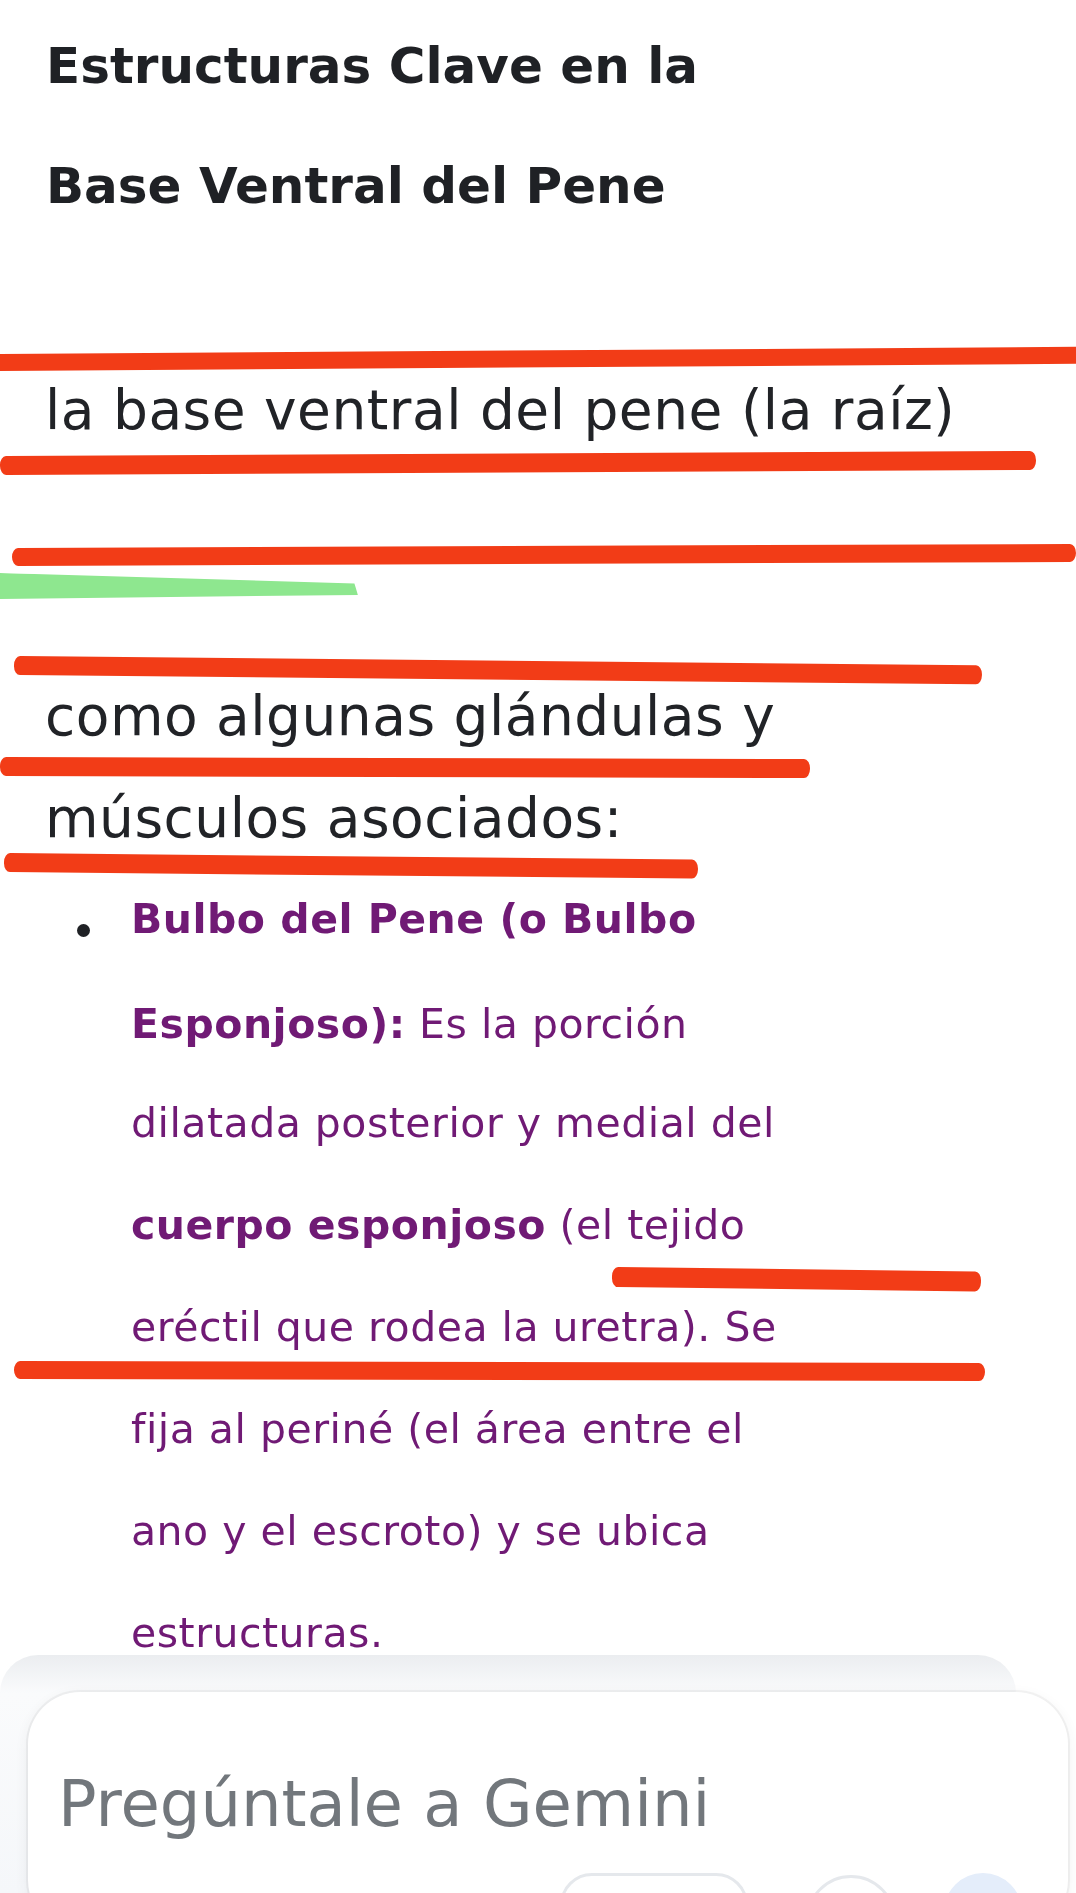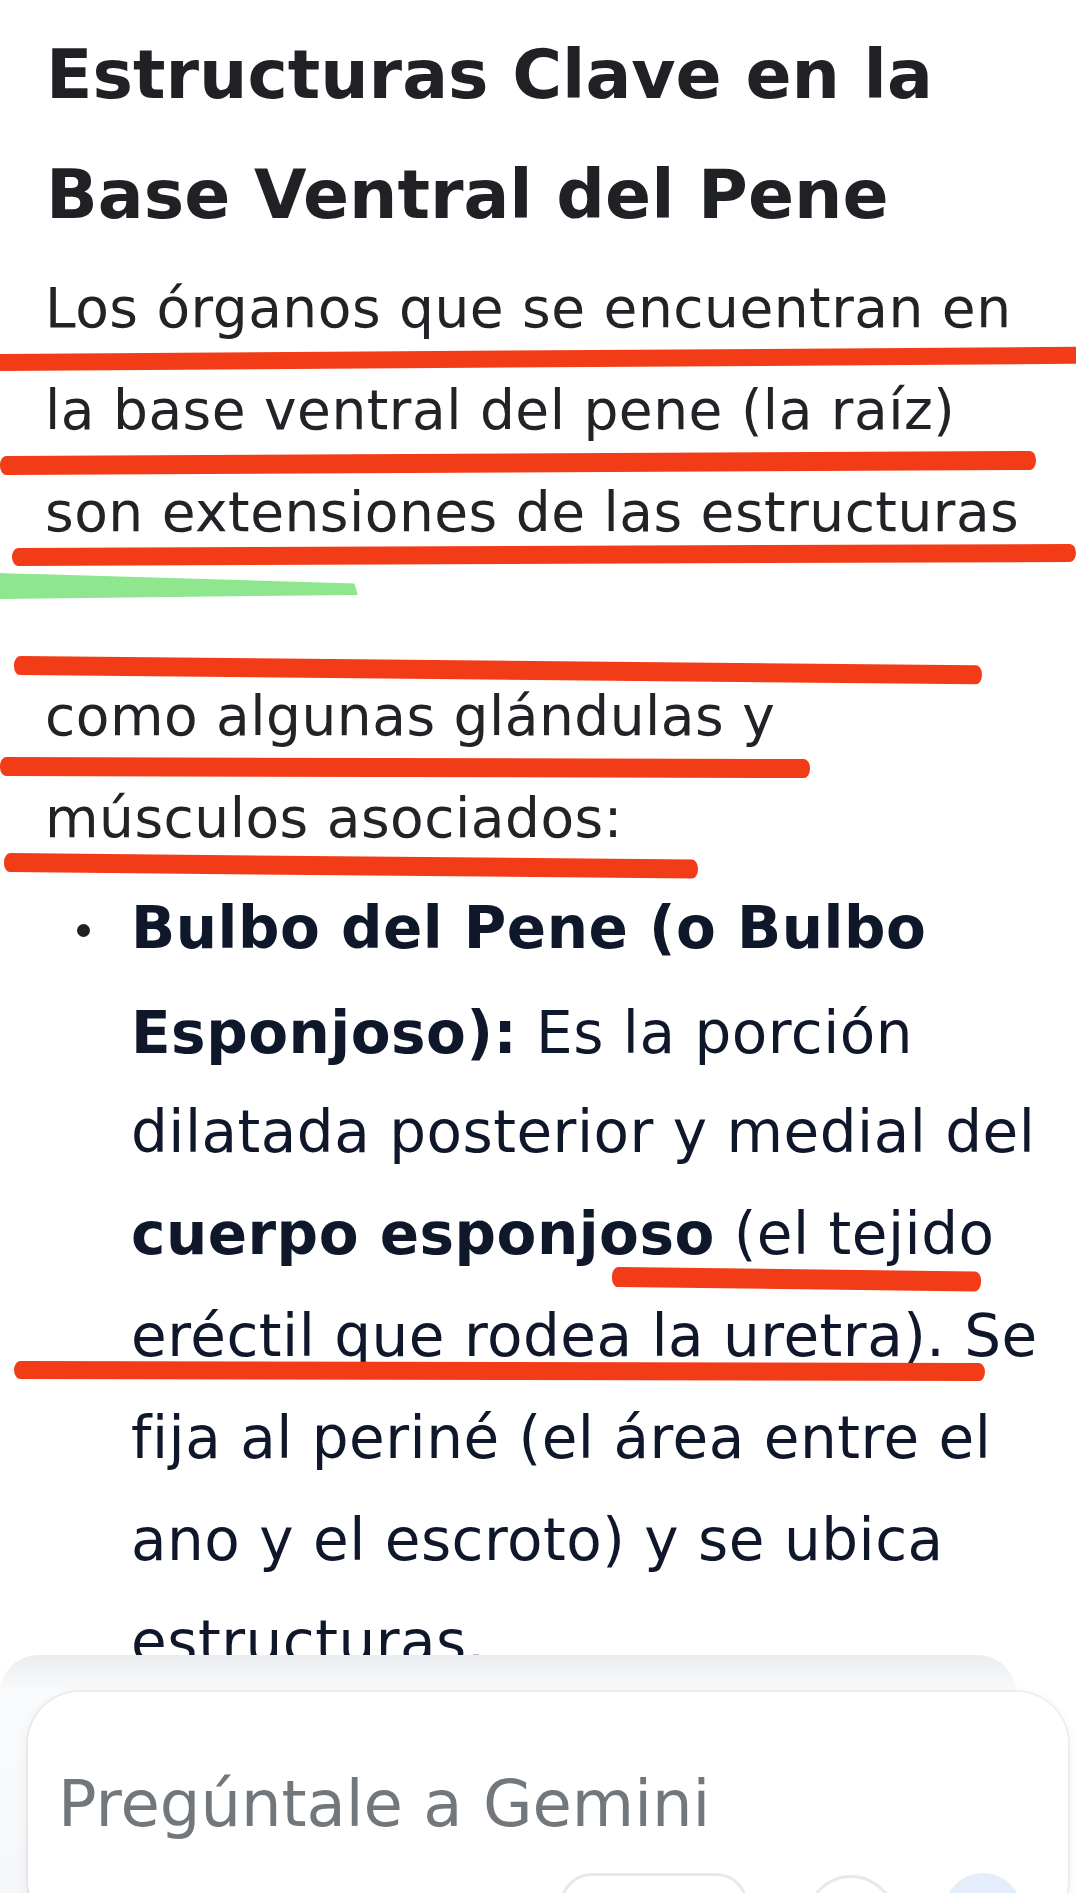--- a/index.html
+++ b/index.html
@@ -8,32 +8,32 @@
     width:1076px;height:1893px;
     margin:0 auto;
     background:#ffffff;
     overflow:hidden;
     font-family:"DejaVu Sans", sans-serif;
     color:#212327;
   }
   
   .h-line{
     position:absolute;left:46px;
-    font-size:68px;font-weight:700;line-height:1;
+    font-size:50px;font-weight:700;line-height:1;
     letter-spacing:0px;color:#1f2125;white-space:nowrap;
   }
   .p-line{
     position:absolute;left:45px;
     font-size:55px;font-weight:400;line-height:1;
     letter-spacing:0.5px;color:#212327;white-space:nowrap;
   }
   .li-line{
     position:absolute;left:131px;
-    font-size:58px;font-weight:400;line-height:1;
-    letter-spacing:0.5px;color:#0f172a;white-space:nowrap;text-align:right;
+    font-size:41px;font-weight:400;line-height:1;
+    letter-spacing:0.5px;color:#701a75;white-space:nowrap;text-align:right;
   }
   .li-line b{font-weight:700;}
   .bullet-dot{
     position:absolute;left:77px;top:924px;
     width:13px;height:13px;border-radius:50%;
     background:#1f2125;
   }
   
   .red-mark{
     position:absolute;
@@ -81,23 +81,21 @@
   }
 </style>
 </head>
 <body>
 
 <div class="screen">
 
   <div class="h-line" style="top:41px">Estructuras Clave en la</div>
   <div class="h-line" style="top:161px">Base Ventral del Pene</div>
 
-  <div class="p-line" style="top:281px">Los órganos que se encuentran en</div>
   <div class="p-line" style="top:383px">la base ventral del pene (la raíz)</div>
-  <div class="p-line" style="top:485px">son extensiones de las estructuras</div>
   <div class="p-line" style="top:689px">como algunas glándulas y</div>
   <div class="p-line" style="top:791px">músculos asociados:</div>
 
   <div class="bullet-dot"></div>
   <div class="li-line" style="top:899px"><b>Bulbo del Pene (o Bulbo</b></div>
   <div class="li-line" style="top:1004px"><b>Esponjoso):</b><span> Es la porción</span></div>
   <div class="li-line" style="top:1103px">dilatada posterior y medial del</div>
   <div class="li-line" style="top:1205px"><b>cuerpo esponjoso</b><span> (el tejido</span></div>
   <div class="li-line" style="top:1307px">eréctil que rodea la uretra). Se</div>
   <div class="li-line" style="top:1409px">fija al periné (el área entre el</div>

